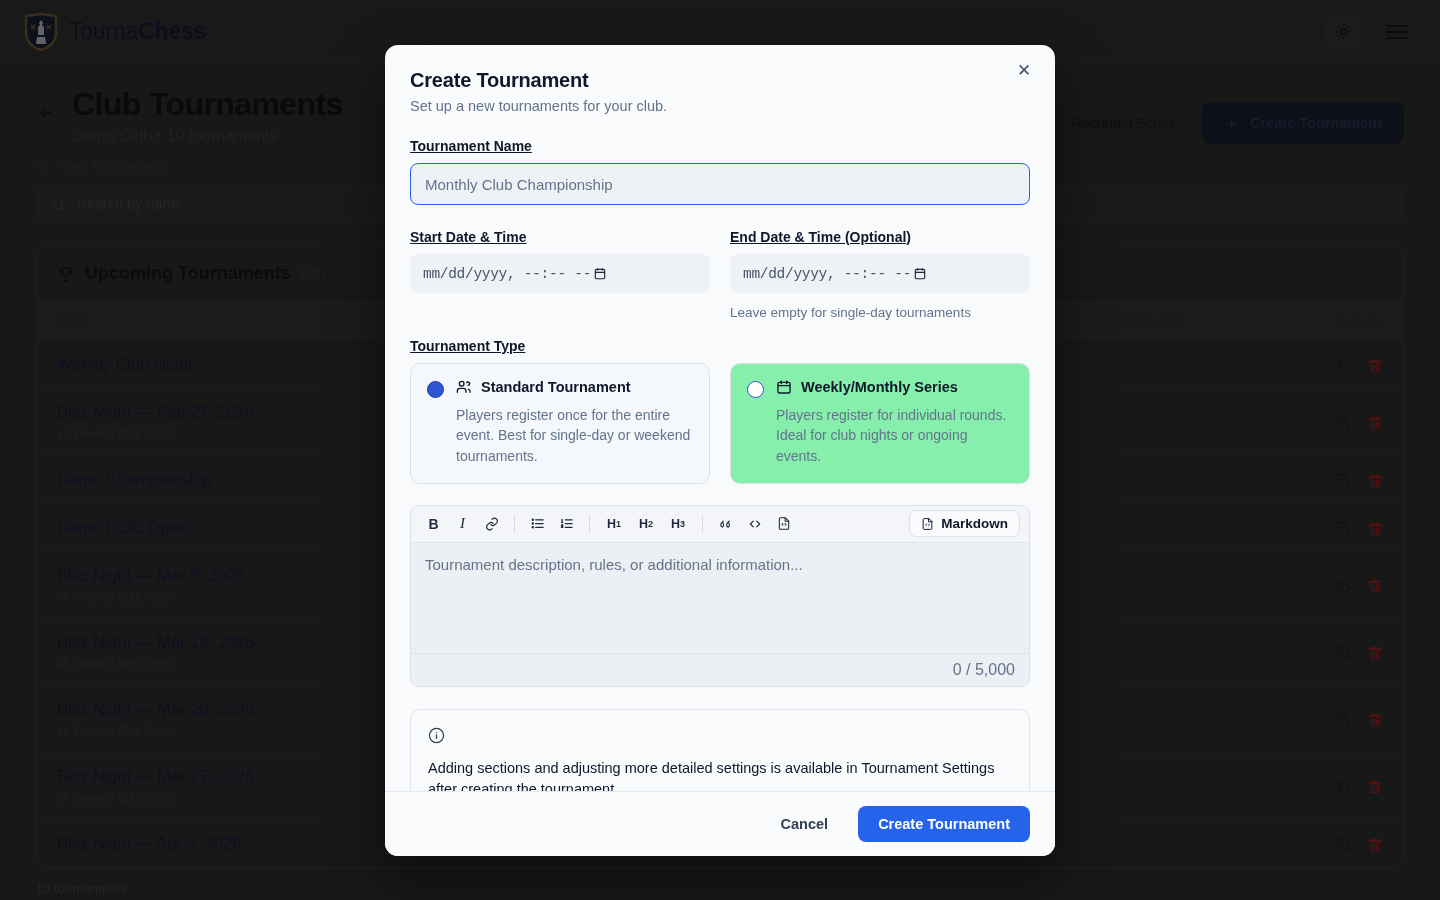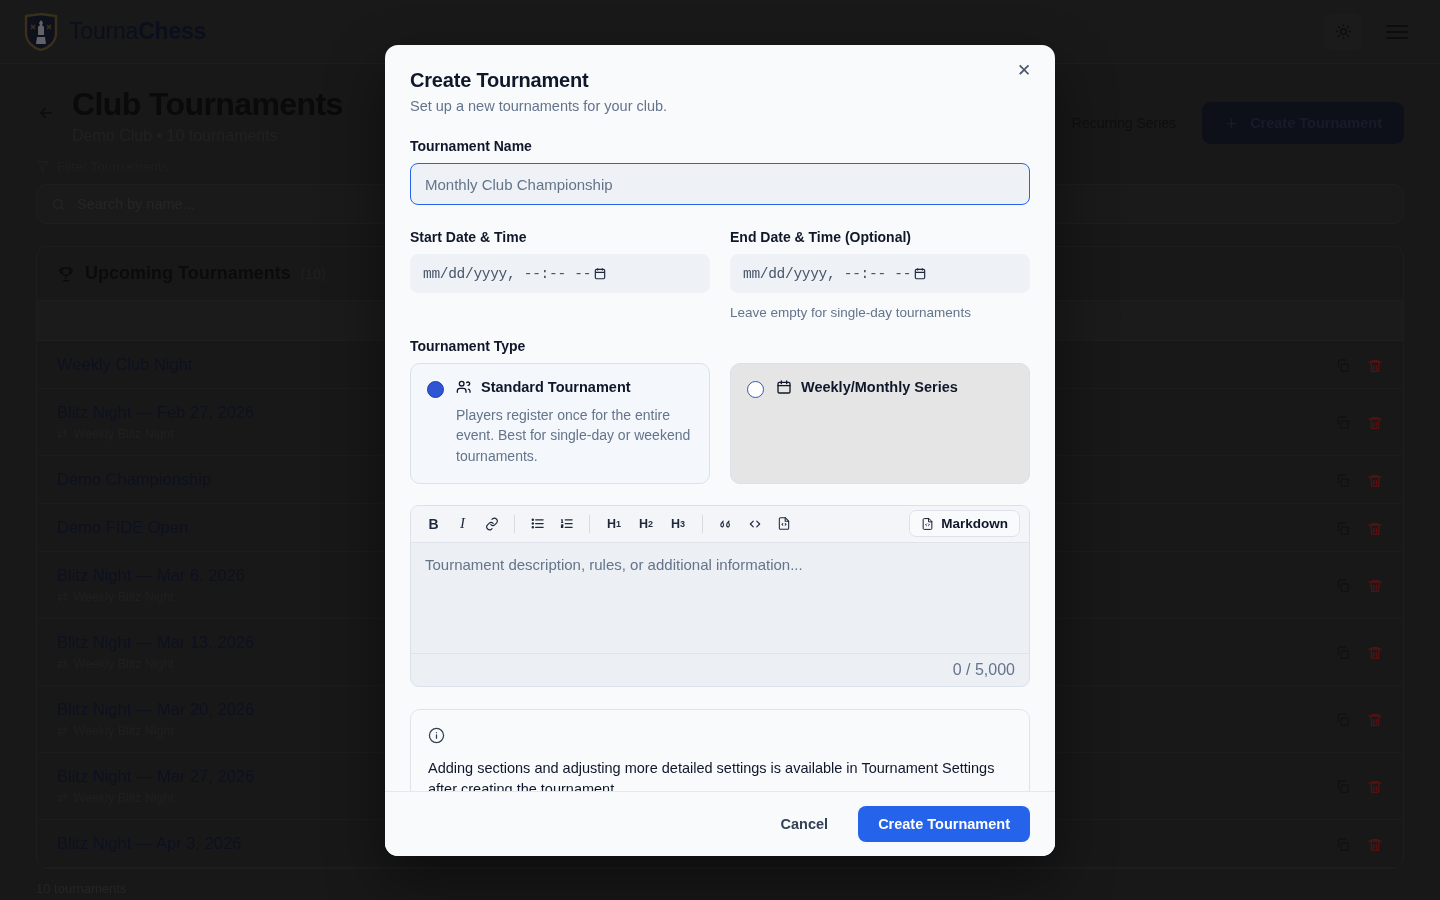--- a/index.html
+++ b/index.html
@@ -118,21 +118,21 @@
   .modal-inner { padding: 24px 25px 0 25px; position: relative; }
   .modal-title { font-size: 20px; font-weight: 700; color: #0f172a; letter-spacing: -0.2px; }
   .modal-sub { font-size: 14.5px; color: #64748b; margin-top: 6px; }
   .close-x {
     position: absolute; right: 18px; top: 13px;
     width: 26px; height: 26px; border: none; background: transparent;
     color: #475569; font-size: 17px; line-height: 26px;
   }
   .field-label {
     font-size: 14px; font-weight: 700; color: #0f172a;
-    display: block; margin-bottom: 9px;
+    display: block; margin-bottom: 9px; text-decoration: underline;
   }
   .group { margin-top: 24px; }
   .txt-input {
     width: 100%; height: 42px; border-radius: 8px;
     background: #eef1f6; border: 1.6px solid #2563eb;
     padding: 0 14px; font-size: 15px; color: #64748b;
     font-family: "Liberation Sans", sans-serif;
     display: flex; align-items: center;
   }
   .two-col { display: flex; gap: 20px; }
@@ -146,21 +146,21 @@
   .date-ph {
     font-size: 14.5px; color: #475569;
     font-family: "Liberation Mono", monospace;
     letter-spacing: -0.3px;
   }
   .help-text { font-size: 13.5px; color: #64748b; margin-top: 12px; }
 
   .type-grid { display: flex; gap: 20px; }
   .type-card {
     flex: 1; border: 1px solid #dbe1ea; border-radius: 10px;
-    padding: 15px 16px 17px 16px; background: #e5e5e5;
+    padding: 15px 16px 17px 16px; background: #86efac;
   }
   .type-card.selected { background: #f4f7fb; border-color: #dbe1ea; }
   .type-top { display: flex; align-items: flex-start; gap: 12px; }
   .radio {
     width: 17px; height: 17px; border-radius: 50%;
     border: 1.8px solid #2f54d4; flex: 0 0 auto; margin-top: 2px;
     background: #fff; position: relative;
   }
   .radio.on { background: #2f54d4; border-color: #1f3bb3; }
   .type-title {
@@ -509,20 +509,21 @@
           <div class="type-top">
             <span class="radio"></span>
             <span class="type-title">
               <svg width="16" height="16" viewBox="0 0 24 24" fill="none" stroke="#0f172a" stroke-width="2" stroke-linecap="round">
                 <rect x="3" y="5" width="18" height="16" rx="2"></rect>
                   <path d="M3 10h18M8 3v4M16 3v4"></path>
               </svg>
               <span>Weekly/Monthly Series</span>
             </span>
           </div>
+          <div class="type-desc">Players register for individual rounds. Ideal for club nights or ongoing events.</div>
         </div>
       </div>
     </div>
 
     <div class="group" style="margin-top:21px">
       <div class="editor">
         <div class="editor-toolbar">
           <button class="tb-btn bold">B</button>
           <button class="tb-btn italic">I</button>
           <button class="tb-btn">

